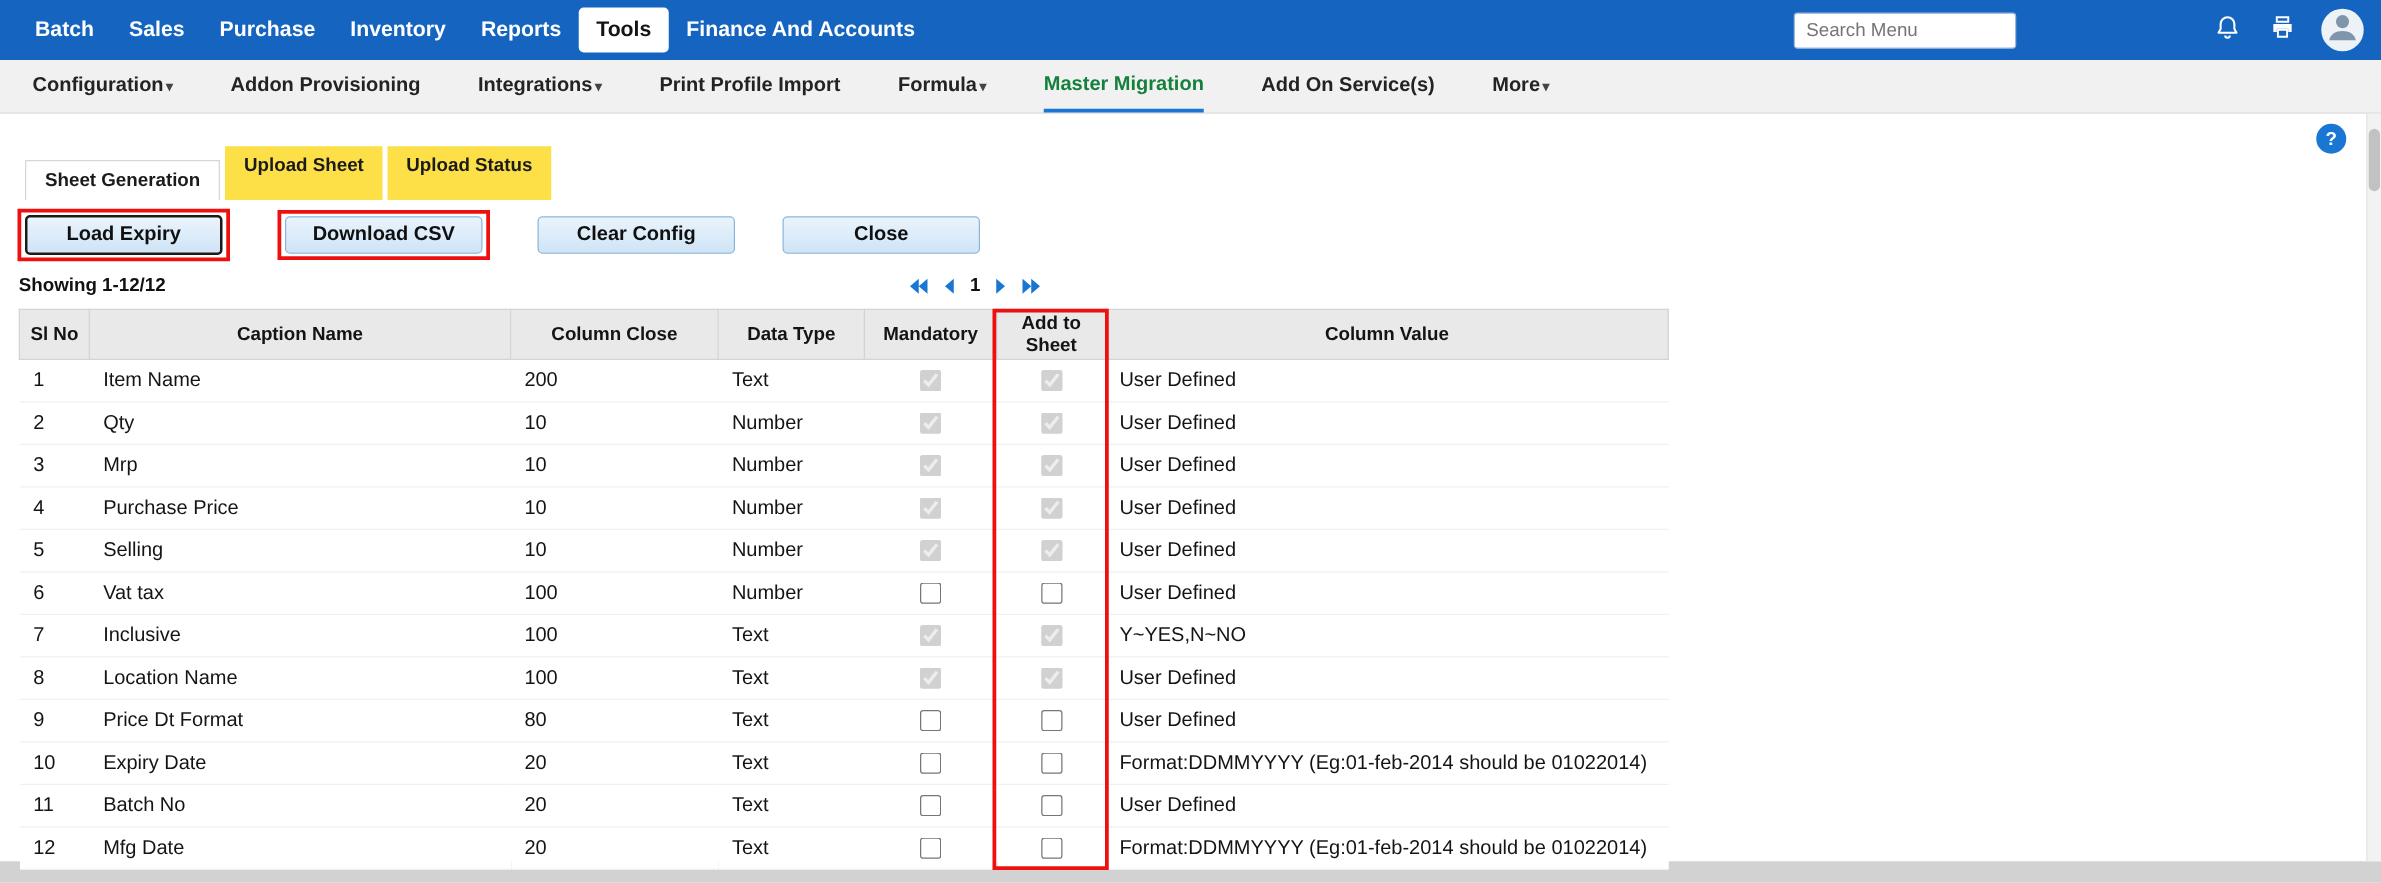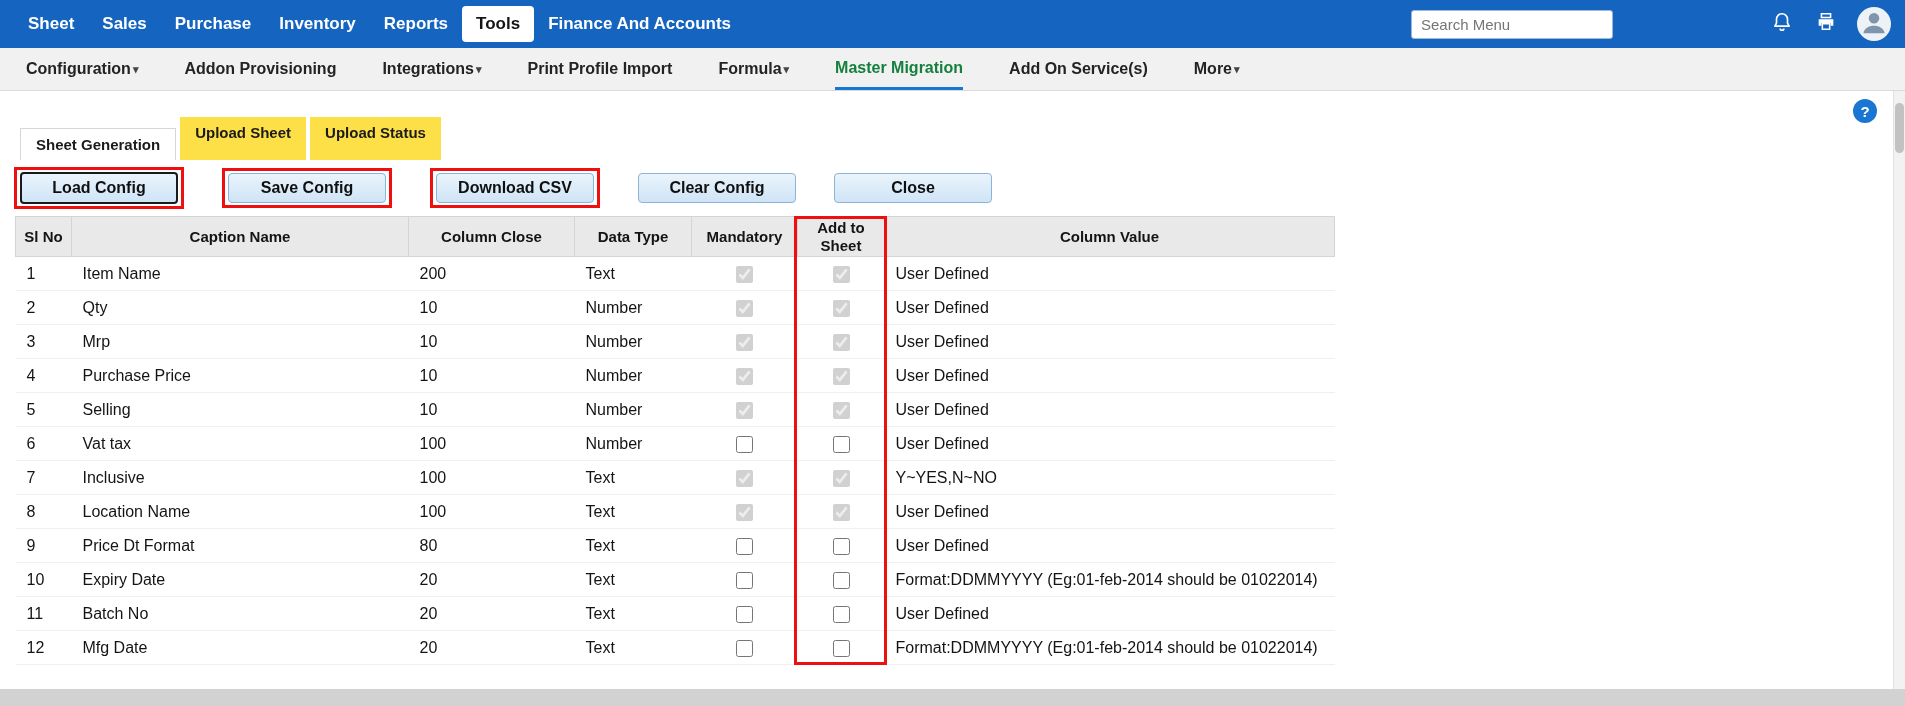--- a/index.html
+++ b/index.html
@@ -3,21 +3,21 @@
 <meta charset="utf-8">
 <style>
   * { box-sizing: border-box; }
   html,body { margin:0; padding:0; background:#d2d2d2; font-family:"Liberation Sans", sans-serif; }
   .page { width:1905px; height:706px; position:relative; overflow:hidden; }
 
   
   .topnav { height:48px; background:#1565c0; display:flex; align-items:center; padding:0 14px; }
   .topnav-item { color:#fff; font-weight:bold; font-size:17px; padding:8px 14px; cursor:pointer; white-space:nowrap; }
   .topnav-item.active { background:#fff; color:#141414; border-radius:4px; }
-  .search { margin-left:auto; margin-right:140px; width:202px; height:29px; border:1px solid #9bb8d8; border-radius:3px; padding:0 9px; font-size:15px; font-family:inherit; color:#333; }
+  .search { margin-left:auto; margin-right:140px; width:178px; height:29px; border:1px solid #9bb8d8; border-radius:3px; padding:0 9px; font-size:15px; font-family:inherit; color:#333; }
   .icon-btn { width:30px; height:30px; display:flex; align-items:center; justify-content:center; margin-left:14px; cursor:pointer; }
   .avatar { width:34px; height:34px; border-radius:50%; background:#edf2f7; display:flex; align-items:flex-end; justify-content:center; overflow:hidden; margin-left:16px; cursor:pointer; }
 
   
   .subnav { height:43px; background:#f1f1f1; border-bottom:1px solid #dadada; display:flex; align-items:stretch; padding:0 26px; gap:46px; }
   .subnav-item { display:flex; align-items:center; gap:2px; font-size:16px; font-weight:600; color:#232323; cursor:pointer; white-space:nowrap; }
   .subnav-item.active { color:#15803d; font-weight:bold; border-bottom:3px solid #1976d2; }
   .caret { font-size:11px; color:#444; }
 
   
@@ -49,21 +49,21 @@
   td.cb { text-align:center; padding:0; }
   input[type=checkbox] { width:17px; height:17px; margin:0; vertical-align:middle; }
   .col-ann { position:absolute; left:779px; top:0; width:93px; height:100%; border:3px solid #ee0f0f; pointer-events:none; }
 </style>
 </head>
 <body>
 
 <div class="page">
 
   <header class="topnav">
-    <div class="topnav-item">Sheet</div>
+    <div class="topnav-item">Batch</div>
     <div class="topnav-item">Sales</div>
     <div class="topnav-item">Purchase</div>
     <div class="topnav-item">Inventory</div>
     <div class="topnav-item">Reports</div>
     <div class="topnav-item active">Tools</div>
     <div class="topnav-item">Finance And Accounts</div>
 
     <input class="search" type="text" placeholder="Search Menu" style="">
 
     <div class="icon-btn">
@@ -133,32 +133,55 @@
     </div>
 
     <div class="tabs">
       <div class="tab active">Sheet Generation</div>
       <div class="tab">Upload Sheet</div>
       <div class="tab">Upload Status</div>
     </div>
 
     <div class="toolbar">
       <div class="ann">
-        <button class="btn btn-load">Load Config</button>
-      </div>
-      <div class="ann">
-        <button class="btn">Save Config</button>
+        <button class="btn btn-load">Load Expiry</button>
       </div>
       <div class="ann">
         <button class="btn">Download CSV</button>
       </div>
       <button class="btn">Clear Config</button>
       <button class="btn">Close</button>
     </div>
 
+    <div class="showing-row">
+      <span class="showing">Showing 1-12/12</span>
+      <div class="pager">
+        <span>
+          <svg width="16" height="14" viewBox="0 0 16 14">
+              <path d="M8 1L1 7l7 6zM15 1L8 7l7 6z" fill="#1976d2"></path>
+            </svg>
+        </span>
+        <span>
+          <svg width="11" height="14" viewBox="0 0 11 14">
+              <path d="M9 1L2 7l7 6z" fill="#1976d2"></path>
+            </svg>
+        </span>
+        <span class="page-num">1</span>
+        <span>
+          <svg width="11" height="14" viewBox="0 0 11 14">
+              <path d="M2 1l7 6-7 6z" fill="#1976d2"></path>
+            </svg>
+        </span>
+        <span>
+          <svg width="16" height="14" viewBox="0 0 16 14">
+              <path d="M1 1l7 6-7 6zM8 1l7 6-7 6z" fill="#1976d2"></path>
+            </svg>
+        </span>
+      </div>
+    </div>
 
     <div class="table-wrap">
       <table>
         <colgroup>
           <col style="width:56px">
             <col style="width:337px">
             <col style="width:166px">
             <col style="width:117px">
             <col style="width:106px">
             <col style="width:87px">

